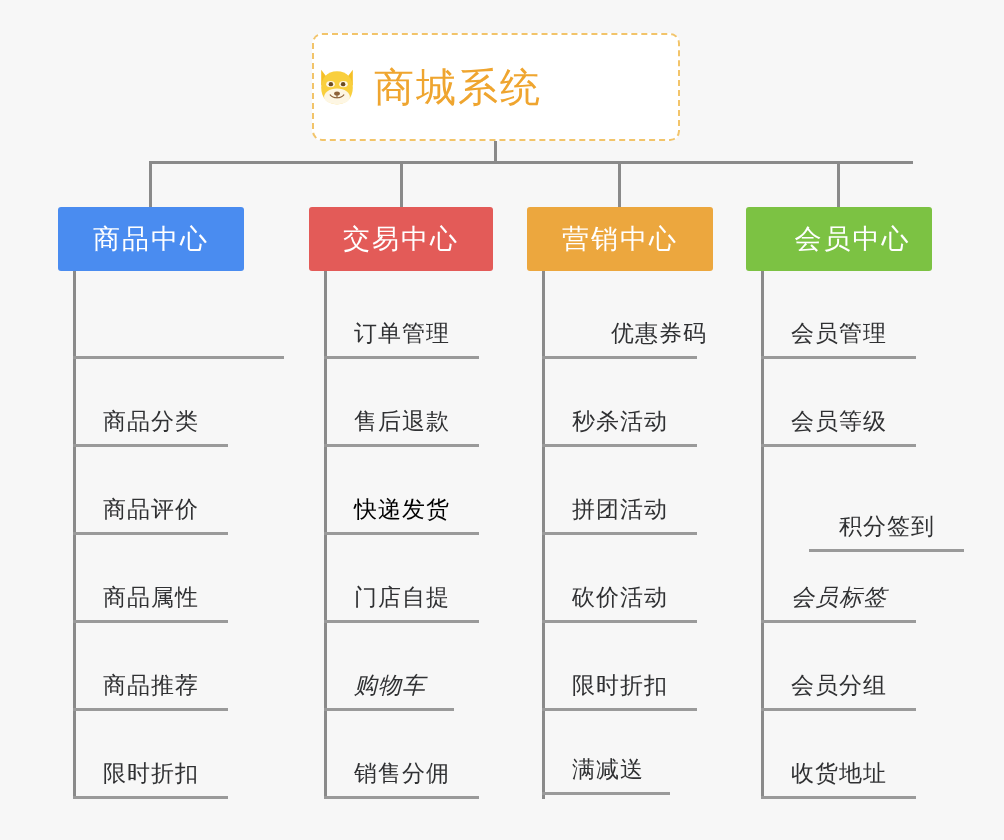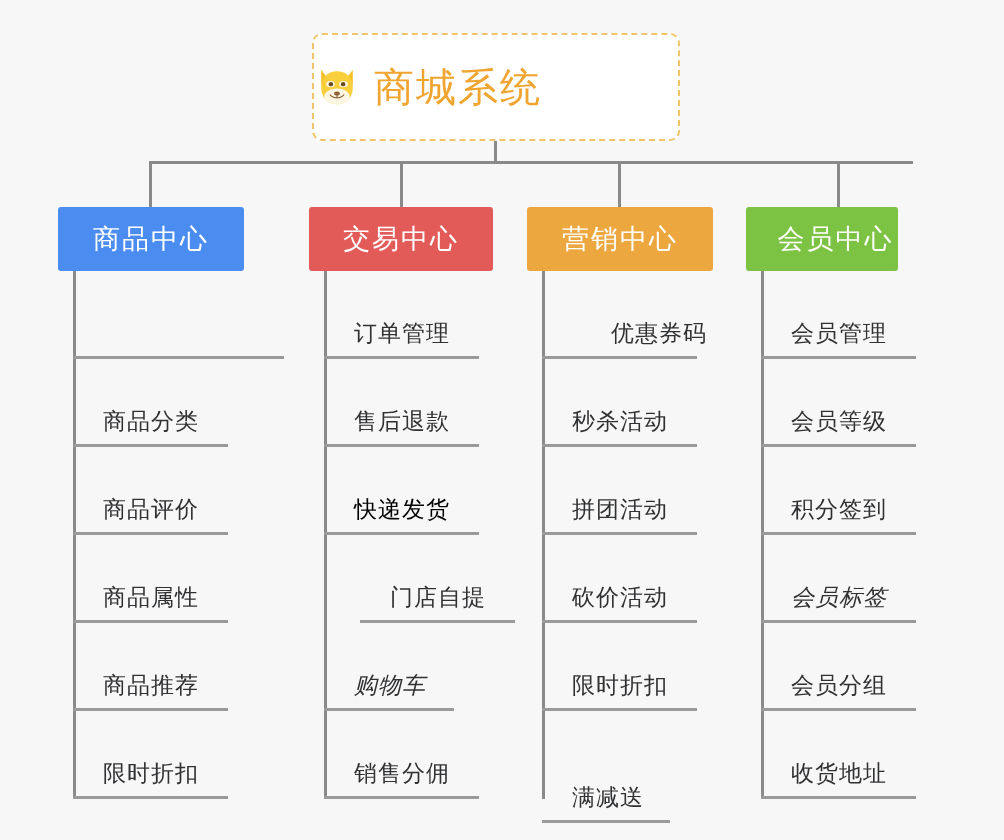--- a/index.html
+++ b/index.html
@@ -133,21 +133,21 @@
           <div class="leaf-rule" style="width: 155px; background: rgb(154, 154, 154);"></div>
         </div>
         <div class="leaf-item" style="top: 88px; width: 175px; text-align: right;">
           <span class="leaf-label" style="color: rgb(48, 49, 51);">售后退款</span>
           <div class="leaf-rule" style="width: 155px; background: rgb(154, 154, 154);"></div>
         </div>
         <div class="leaf-item" style="top: 176px; width: 175px;">
           <span class="leaf-label" style="color: #000000; margin-top: 48px;">快递发货</span>
           <div class="leaf-rule" style="width: 155px; background: rgb(154, 154, 154);"></div>
         </div>
-        <div class="leaf-item" style="top: 264px; width: 175px; margin-left: 36px;">
+        <div class="leaf-item" style="top: 264px; width: 175px;">
           <span class="leaf-label" style="color: rgb(48, 49, 51);">门店自提</span>
           <div class="leaf-rule" style="width: 155px; background: rgb(154, 154, 154);"></div>
         </div>
         <div class="leaf-item" style="top: 352px; width: 150px;">
           <span class="leaf-label" style="color: rgb(48, 49, 51); font-style: italic;">购物车</span>
           <div class="leaf-rule" style="width: 130px; background: rgb(154, 154, 154);"></div>
         </div>
         <div class="leaf-item" style="top: 440px; width: 175px;">
           <span class="leaf-label" style="color: rgb(48, 49, 51);">销售分佣</span>
           <div class="leaf-rule" style="width: 155px; background: rgb(154, 154, 154);"></div>
@@ -171,39 +171,39 @@
           <div class="leaf-rule" style="width: 155px; background: rgb(154, 154, 154);"></div>
         </div>
         <div class="leaf-item" style="top: 264px; width: 175px;">
           <span class="leaf-label" style="color: rgb(48, 49, 51);">砍价活动</span>
           <div class="leaf-rule" style="width: 155px; background: rgb(154, 154, 154);"></div>
         </div>
         <div class="leaf-item" style="top: 352px; width: 175px;">
           <span class="leaf-label" style="color: rgb(48, 49, 51);">限时折扣</span>
           <div class="leaf-rule" style="width: 155px; background: rgb(154, 154, 154);"></div>
         </div>
-        <div class="leaf-item" style="top: 464px; width: 148px; padding-left: 30px;">
+        <div class="leaf-item" style="top: 436px; width: 148px; padding-left: 30px;">
           <span class="leaf-label" style="color: rgb(48, 49, 51);">满减送</span>
           <div class="leaf-rule" style="width: 128px; background: rgb(154, 154, 154);"></div>
         </div>
       </div>
-      <div class="cat-box" style="left: 746px; width: 152px; background: rgb(124, 194, 67); padding-left: 27px;">
+      <div class="cat-box" style="left: 746px; width: 186px; background: rgb(124, 194, 67); padding-left: 27px;">
         <span>会员中心</span>
       </div>
       <div class="leaf-col" style="left: 761px; height: 528px;">
         <div class="spine" style="height: 528px; background: rgb(138, 138, 138);"></div>
         <div class="leaf-item" style="top: 0px; width: 175px;">
           <span class="leaf-label" style="color: rgb(48, 49, 51);">会员管理</span>
           <div class="leaf-rule" style="width: 155px; background: rgb(154, 154, 154);"></div>
         </div>
         <div class="leaf-item" style="top: 88px; width: 175px;">
           <span class="leaf-label" style="color: rgb(48, 49, 51);">会员等级</span>
           <div class="leaf-rule" style="width: 155px; background: rgb(154, 154, 154);"></div>
         </div>
-        <div class="leaf-item" style="top: 176px; width: 175px;">
+        <div class="leaf-item" style="top: 193px; width: 175px; margin-left: 48px;">
           <span class="leaf-label" style="color: rgb(48, 49, 51);">积分签到</span>
           <div class="leaf-rule" style="width: 155px; background: rgb(154, 154, 154);"></div>
         </div>
         <div class="leaf-item" style="top: 264px; width: 175px;">
           <span class="leaf-label" style="color: rgb(48, 49, 51); font-style: italic;">会员标签</span>
           <div class="leaf-rule" style="width: 155px; background: rgb(154, 154, 154);"></div>
         </div>
         <div class="leaf-item" style="top: 352px; width: 175px;">
           <span class="leaf-label" style="color: rgb(48, 49, 51);">会员分组</span>
           <div class="leaf-rule" style="width: 155px; background: rgb(154, 154, 154);"></div>

